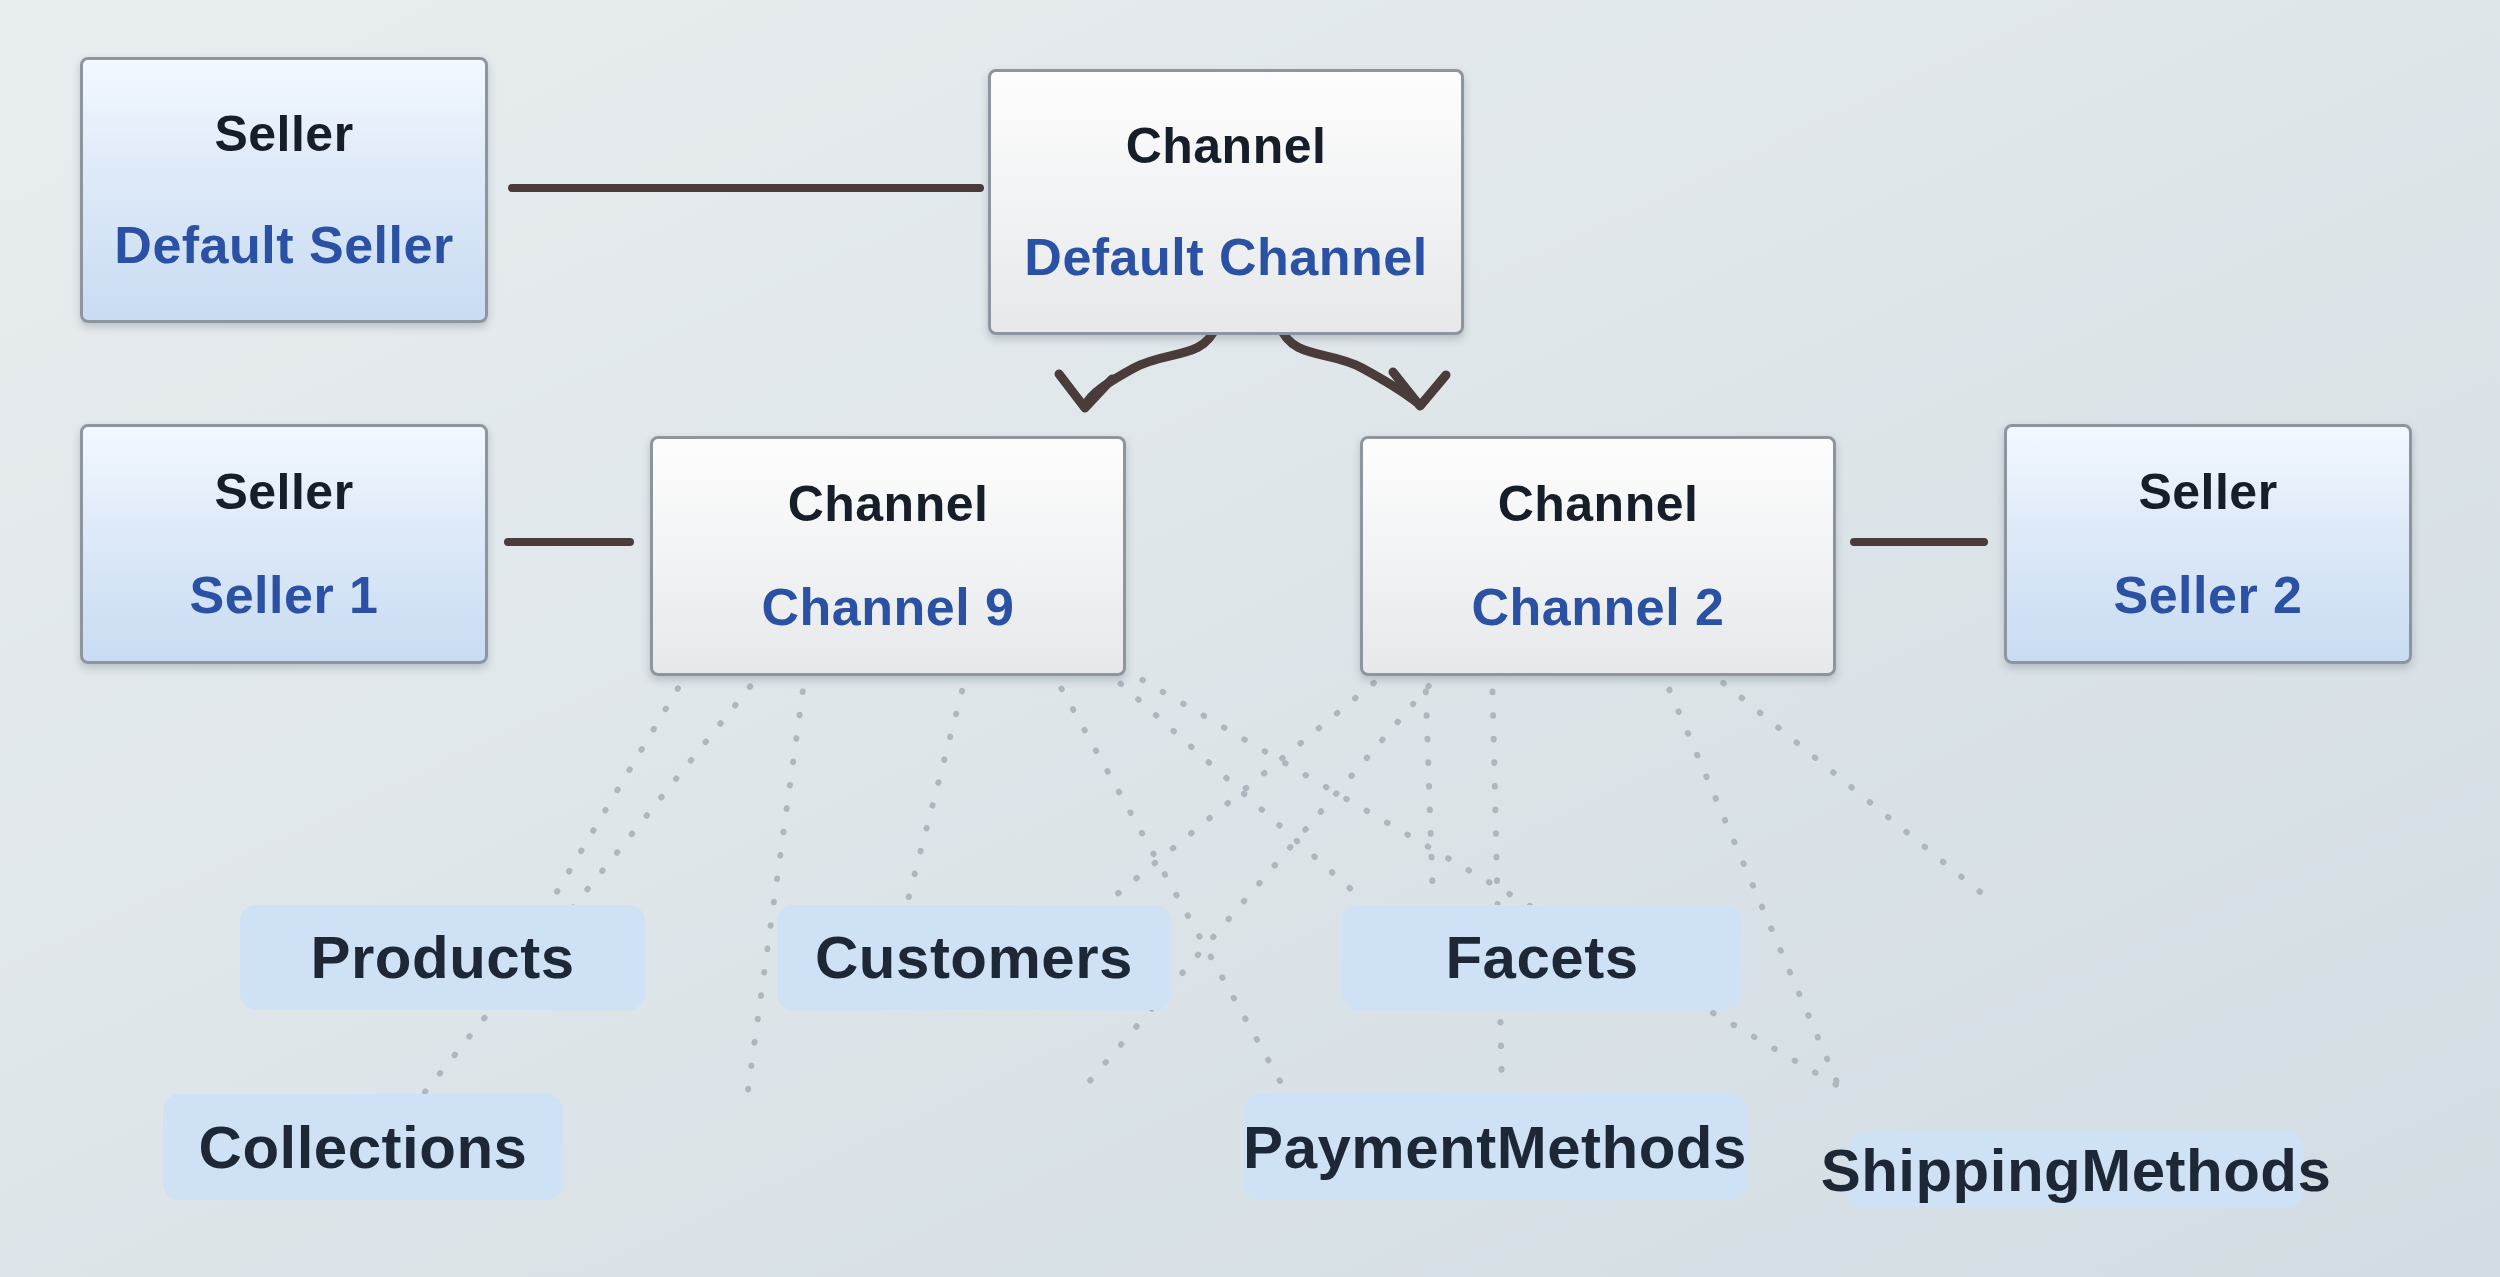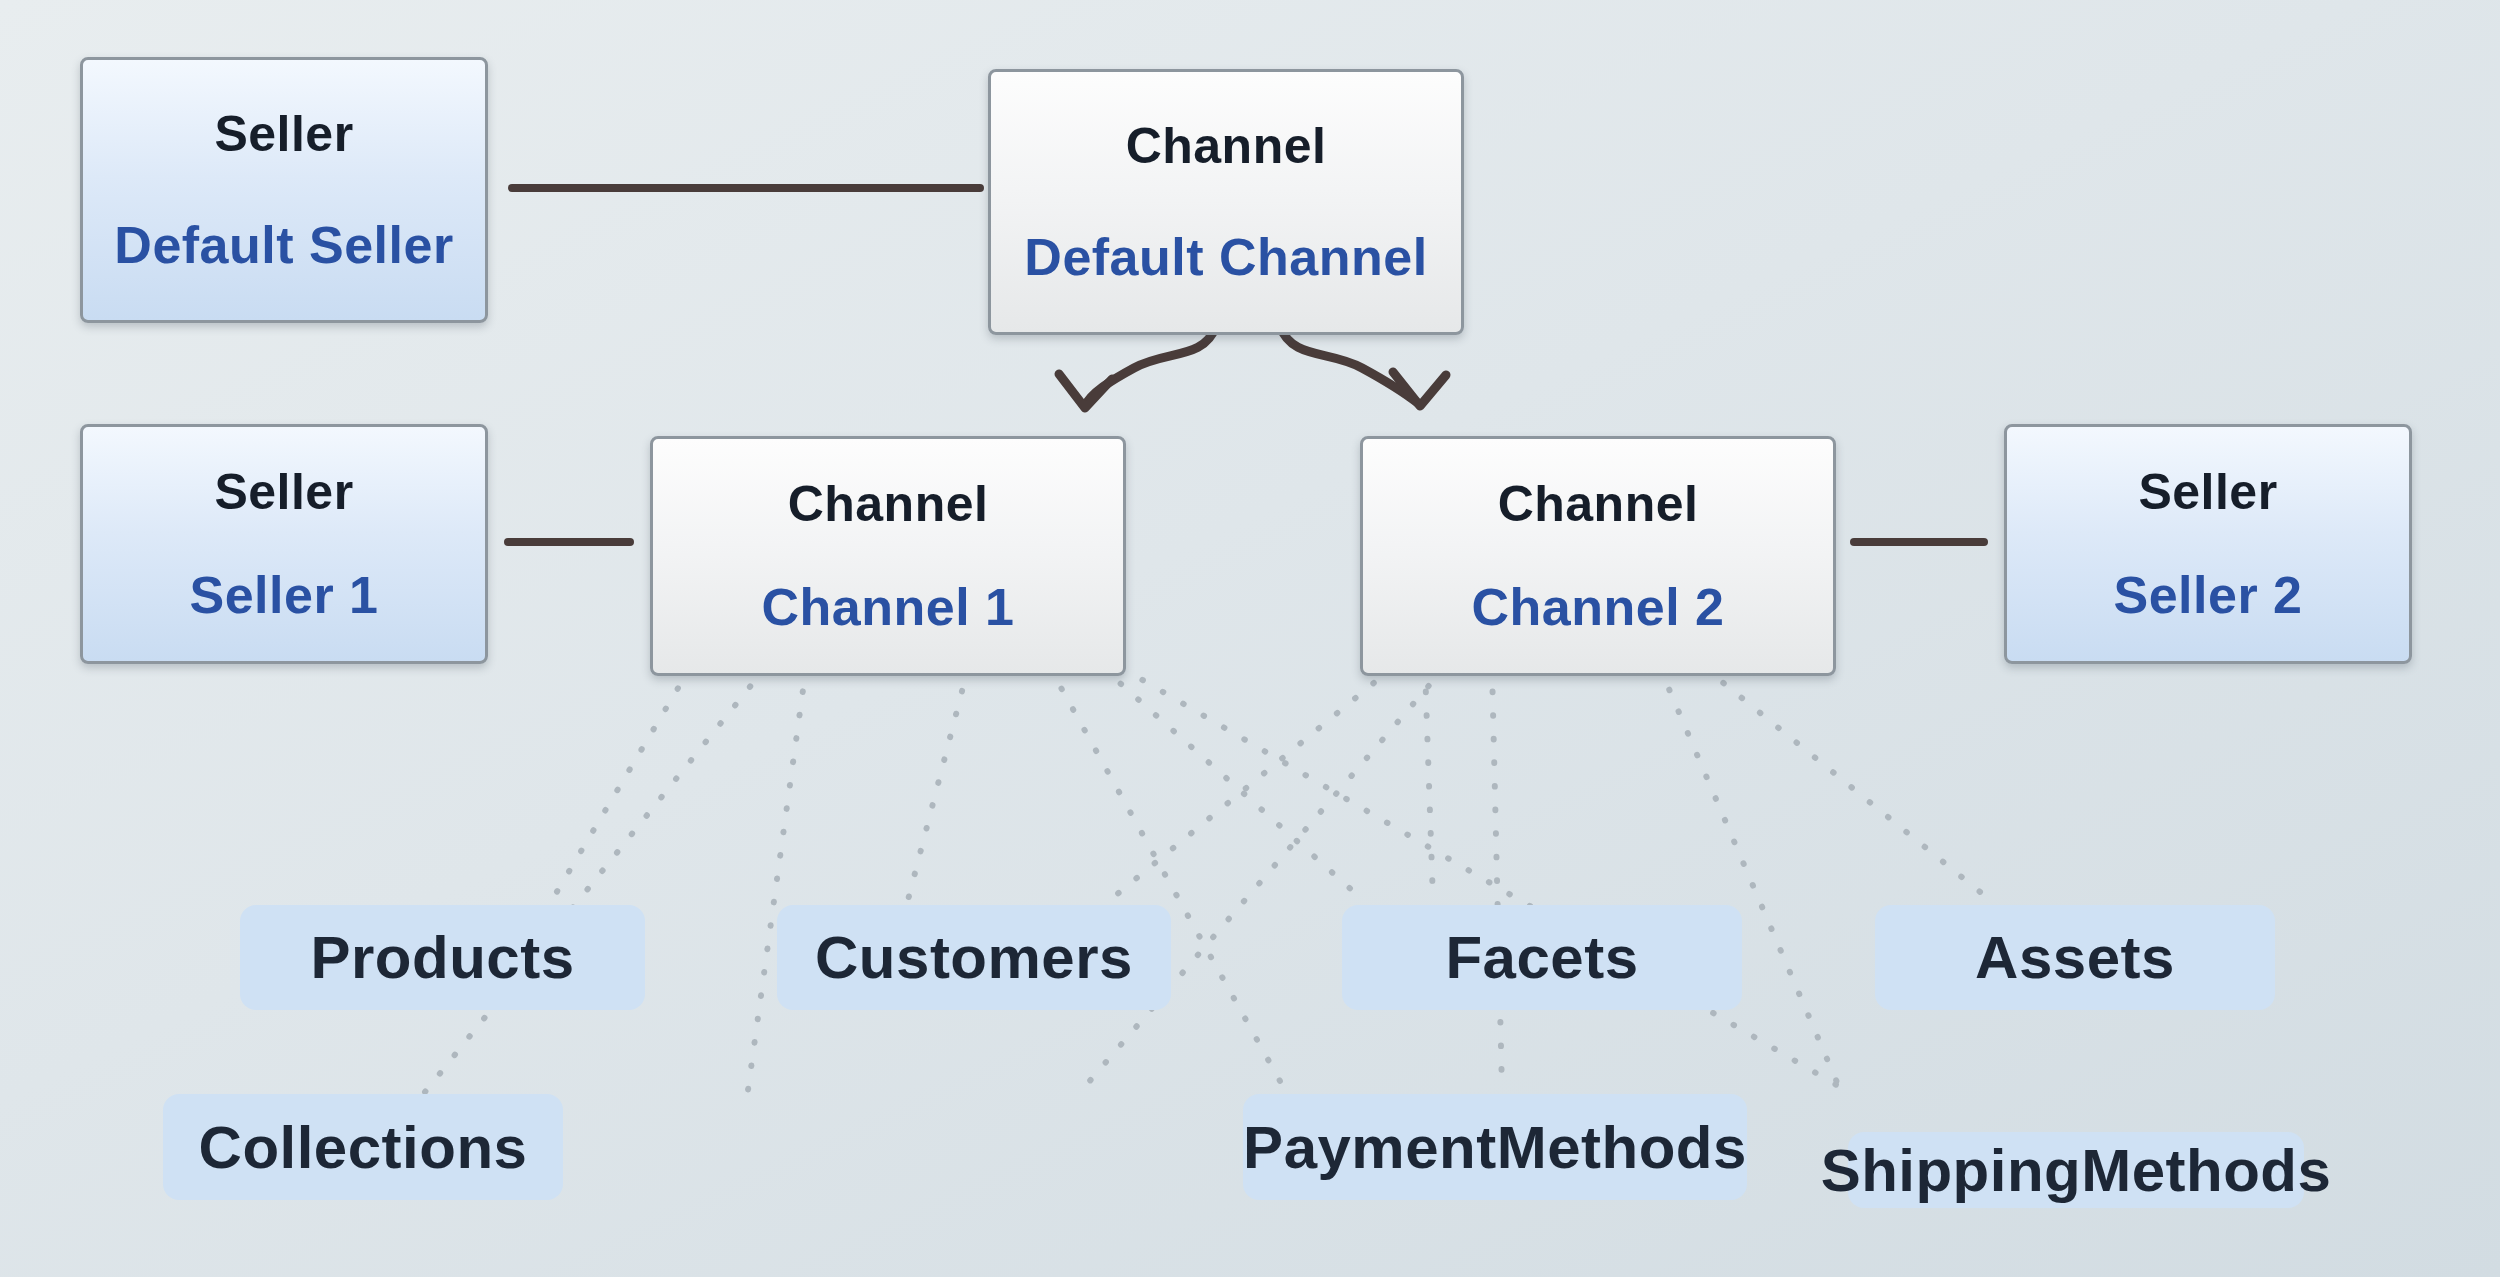--- a/index.html
+++ b/index.html
@@ -76,33 +76,32 @@
     <span class="type">Channel</span>
     <span class="name">Default Channel</span>
   </div>
 
   <div class="node seller" style="left:80px;top:424px;width:408px;height:240px;gap:44px;">
     <span class="type">Seller</span>
     <span class="name">Seller 1</span>
   </div>
   <div class="node channel" style="left:650px;top:424px;width:476px;height:240px;gap:44px;">
     <span class="type">Channel</span>
-    <span class="name">Channel 1</span>
+    <span class="name">Channel 9</span>
   </div>
   <div class="node channel" style="left:1360px;top:424px;width:476px;height:240px;gap:44px;">
     <span class="type">Channel</span>
     <span class="name">Channel 2</span>
   </div>
   <div class="node seller" style="left:2004px;top:424px;width:408px;height:240px;gap:44px;">
     <span class="type">Seller</span>
     <span class="name">Seller 2</span>
   </div>
 
   <div class="entity" style="left:240px;top:905px;width:405px;height:105px;">Products</div>
   <div class="entity" style="left:777px;top:905px;width:394px;height:105px;">Customers</div>
   <div class="entity" style="left:1342px;top:905px;width:400px;height:105px;">Facets</div>
-  <div class="entity" style="left:1875px;top:905px;width:400px;height:105px;">Assets</div>
 
   <div class="entity" style="left:163px;top:1094px;width:400px;height:106px;">Collections</div>
   <div class="entity" style="left:1243px;top:1094px;width:504px;height:106px;">PaymentMethods</div>
   <div class="entity" style="left:1848px;top:1123px;width:456px;height:76px;margin-top:9px;">ShippingMethods</div>
 
 </div>
 
 </body></html>

